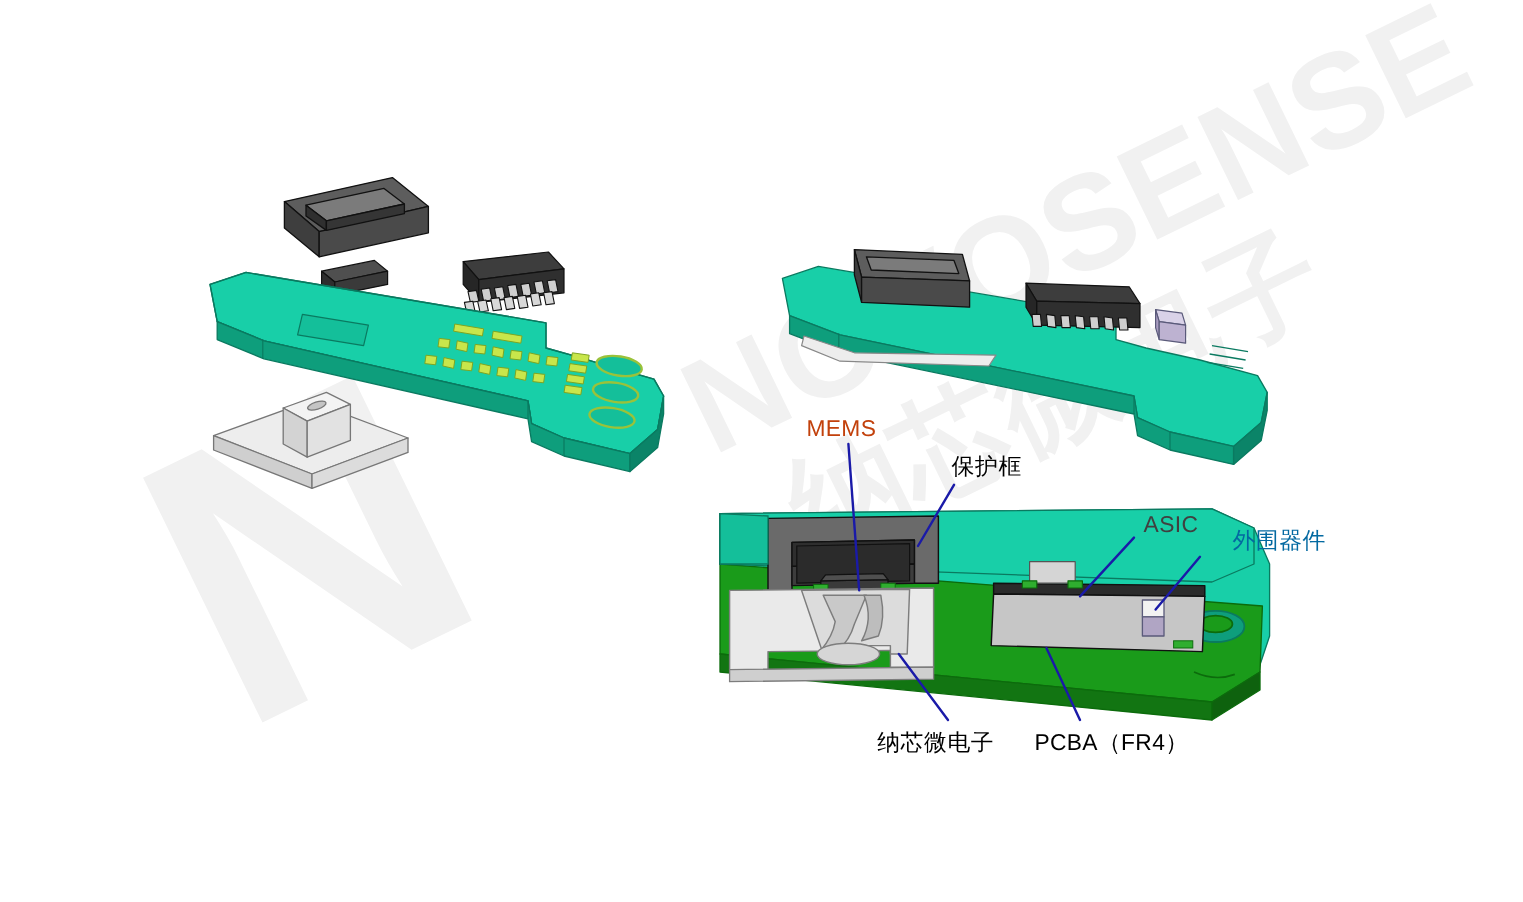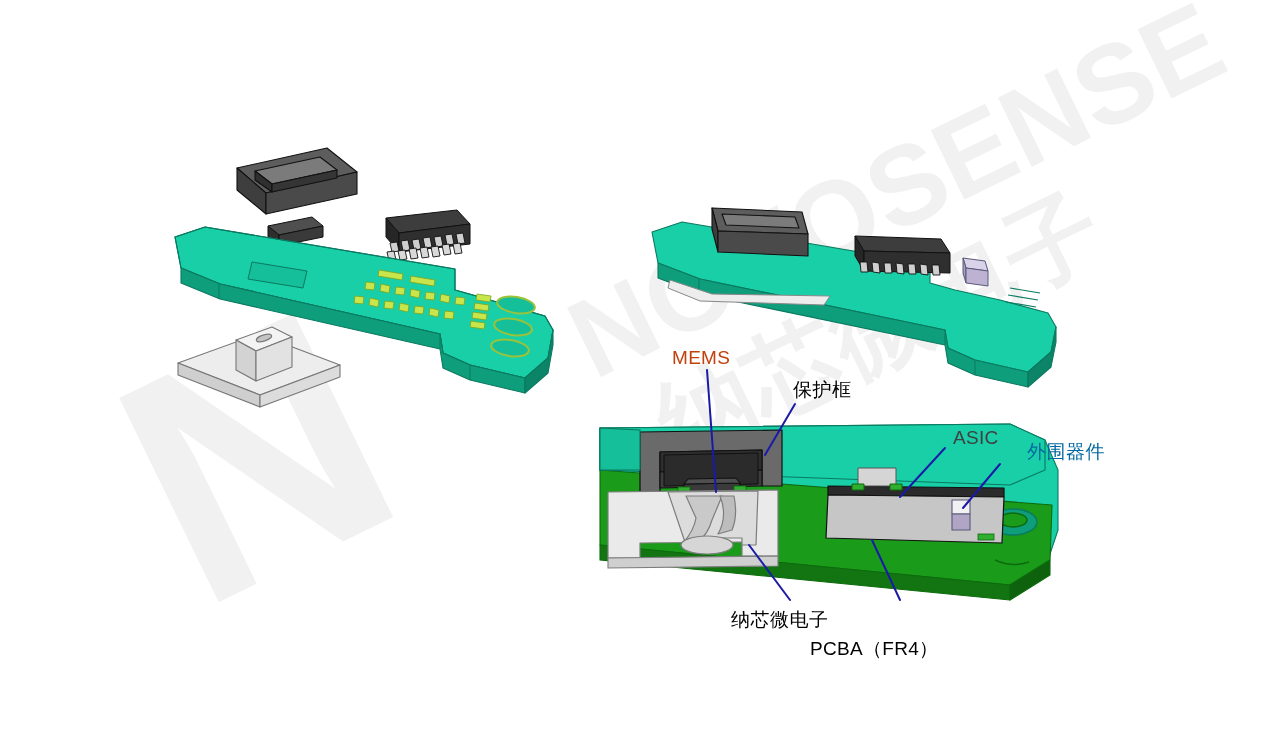--- a/index.html
+++ b/index.html
@@ -274,15 +274,15 @@
         <line x1="900" y1="600" x2="872" y2="540"></line>
       </g>
   </svg>
 
   <div id="labels">
       <div class="lbl lbl-en" style="left: 672px; top: 348px; color: #c2410c;">MEMS</div>
       <div class="lbl lbl-cn" style="left: 793px; top: 380px; color: rgb(0, 0, 0);">保护框</div>
       <div class="lbl lbl-en" style="left: 931px; top: 428px; color: #404040; margin-left: 22px;">ASIC</div>
       <div class="lbl lbl-cn" style="left: 1027px; top: 442px; color: #0369a1;">外围器件</div>
       <div class="lbl lbl-cn" style="left: 731px; top: 610px; color: rgb(0, 0, 0);">纳芯微电子</div>
-      <div class="lbl lbl-en" style="left: 810px; top: 610px; color: rgb(0, 0, 0); margin-top: 29px;">PCBA（FR4）</div>
+      <div class="lbl lbl-en" style="left: 862px; top: 610px; color: rgb(0, 0, 0);">PCBA（FR4）</div>
     </div>
 </div>
 
 </body></html>

